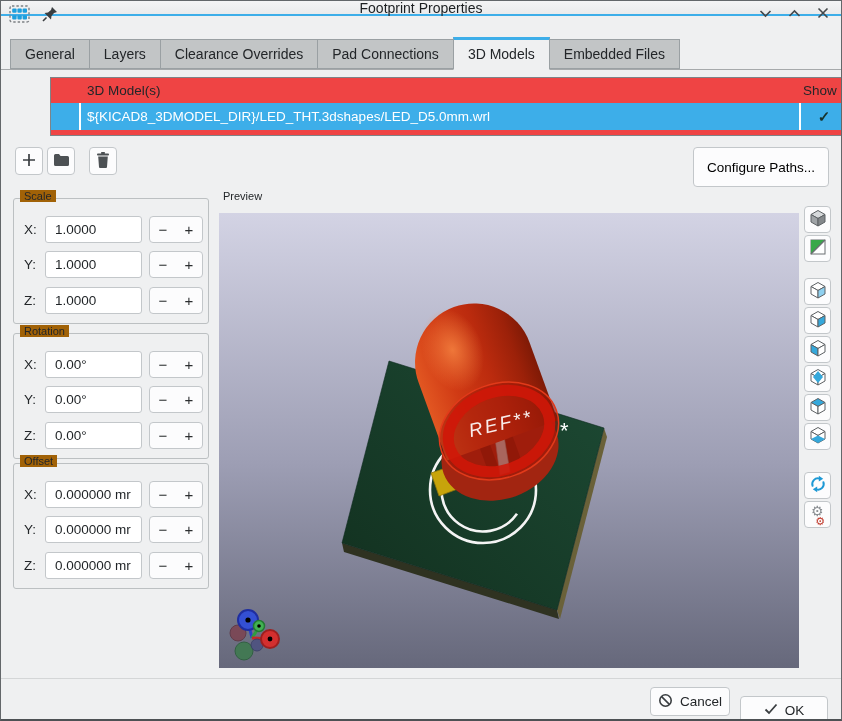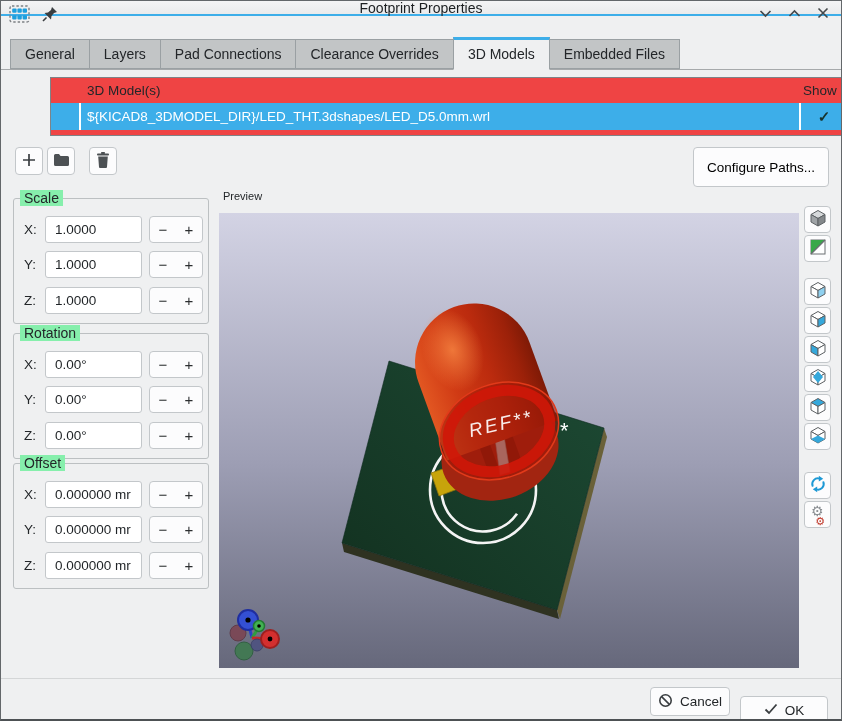--- a/index.html
+++ b/index.html
@@ -36,21 +36,21 @@
     font-size:13.5px;white-space:nowrap;overflow:hidden;}
   .cell-show{background:#3daee9;border-left:2px solid #fff;display:flex;align-items:center;
     justify-content:center;color:#17322a;font-size:15px;font-weight:bold;}
   
   .btn{background:#fcfcfd;border:1px solid #c3c7ca;border-radius:4px;
     display:flex;align-items:center;justify-content:center;cursor:default;}
   .sq-btn{position:absolute;top:146px;width:28px;height:28px;}
   .cfg-btn{position:absolute;top:146px;right:12px;height:40px;padding:0 13px;font-size:13.5px;}
   
   .group{position:absolute;left:12px;width:196px;border:1px solid #bcc0c2;border-radius:3px;}
-  .legend{position:absolute;top:-9px;left:6px;background:#86efac;padding:0 4px;font-size:14px;}
+  .legend{position:absolute;top:-9px;left:6px;background:#a16207;padding:0 4px;font-size:11px;}
   .grow{position:absolute;left:10px;display:flex;align-items:center;height:27px;}
   .grow .axis{width:21px;font-size:13.5px;}
   .grow input{width:97px;height:27px;border:1px solid #c3c7ca;border-radius:3px;background:#fff;
     font:13.5px "Liberation Sans",sans-serif;color:#1f2326;padding:0 0 0 9px;outline:none;}
   .stepper{width:54px;height:27px;margin-left:7px;background:#fcfcfd;border:1px solid #c3c7ca;
     border-radius:4px;display:flex;}
   .stepper span{flex:1;display:flex;align-items:center;justify-content:center;font-size:15px;color:#2b2e30;}
   
   .slider-track{position:absolute;left:16px;top:24px;width:170px;height:8px;background:#85bfe4;border-radius:4px;}
   .slider-handle{position:absolute;right:-6px;top:50%;transform:translateY(-50%);
@@ -115,22 +115,22 @@
         <svg width="12" height="12" viewBox="0 0 12 12">
             <path d="M1.5 1.5 L10.5 10.5 M10.5 1.5 L1.5 10.5" stroke="#44484b" stroke-width="1.6"></path>
           </svg>
       </span>
     </div>
   </div>
 
   <div class="tabbar">
     <div class="tab">General</div>
     <div class="tab">Layers</div>
+    <div class="tab">Clearance Overrides</div>
     <div class="tab">Pad Connections</div>
-    <div class="tab">Clearance Overrides</div>
     <div class="tab active">3D Models</div>
     <div class="tab">Embedded Files</div>
   </div>
 
   <div class="models-table">
     <div class="mt-header">
       <div class="h-model">3D Model(s)</div>
       <div class="h-show">Show</div>
     </div>
     <div class="mt-row">

